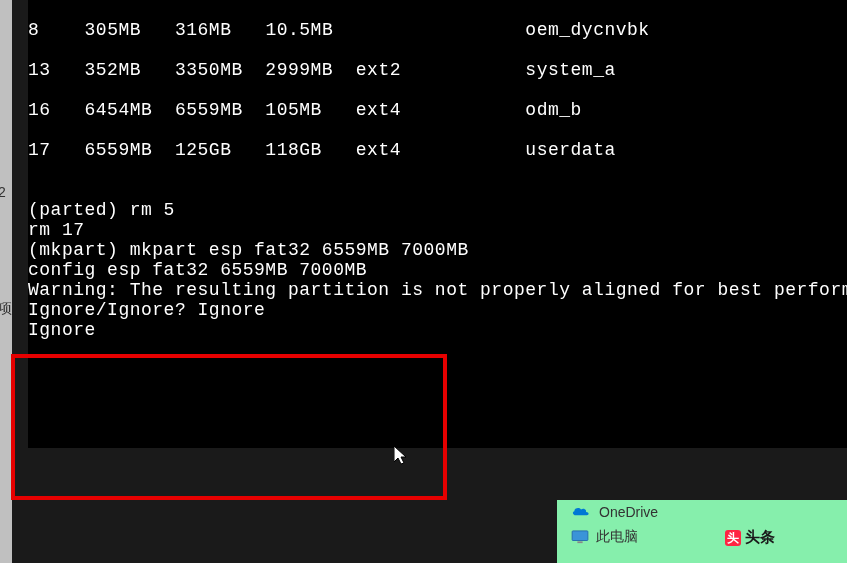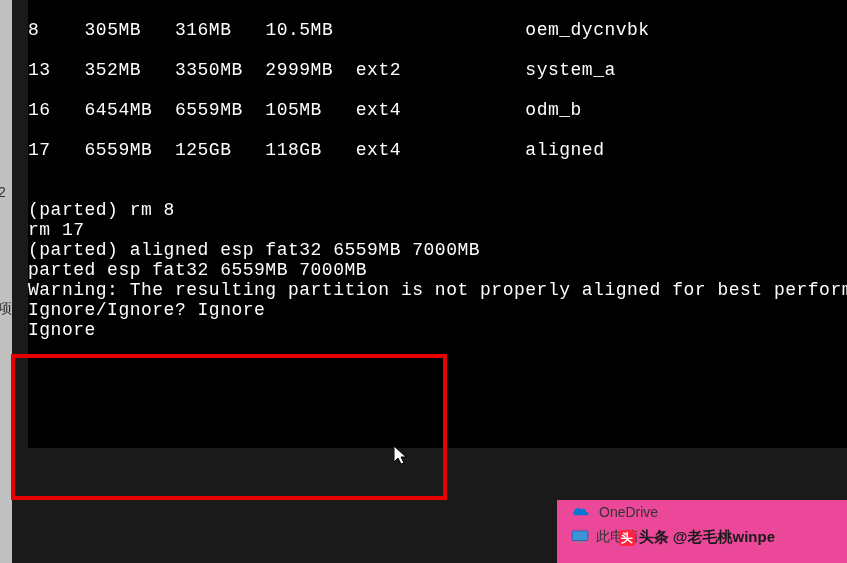--- a/index.html
+++ b/index.html
@@ -57,21 +57,21 @@
   height: 146px;
   border: 4px solid #e60000;
   pointer-events: none;
 }
 .desktop-strip {
   position: absolute;
   right: 0;
   top: 500px;
   width: 290px;
   height: 63px;
-  background: #ec4899;
+  background: #86efac;
   font-family: "Segoe UI", sans-serif;
 }
 .onedrive-item {
   display: flex;
   align-items: center;
   gap: 8px;
   padding: 4px 14px;
   color: #333;
   font-size: 14px;
 }
@@ -122,26 +122,26 @@
 
 <div class="left-margin">
   <div class="left-label2">2</div>
   <div class="left-label">项</div>
 </div>
 
 <div class="terminal">
 <span class="table-row"><span>8</span>    <span>305MB</span>   <span>316MB</span>   <span>10.5MB</span>  <span></span>               <span>oem_dycnvbk</span></span>
 <span class="table-row"><span>13</span>   <span>352MB</span>   <span>3350MB</span>  <span>2999MB</span>  <span>ext2</span>           <span>system_a</span></span>
 <span class="table-row"><span>16</span>   <span>6454MB</span>  <span>6559MB</span>  <span>105MB</span>   <span>ext4</span>           <span>odm_b</span></span>
-<span class="table-row"><span>17</span>   <span>6559MB</span>  <span>125GB</span>   <span>118GB</span>   <span>ext4</span>           <span>aligned</span></span>
+<span class="table-row"><span>17</span>   <span>6559MB</span>  <span>125GB</span>   <span>118GB</span>   <span>ext4</span>           <span>userdata</span></span>
 <span> </span>
-<span>(parted) rm 8</span>
+<span>(parted) rm 5</span>
 <span>rm 17</span>
-<span>(parted) aligned esp fat32 6559MB 7000MB</span>
-<span>parted esp fat32 6559MB 7000MB</span>
+<span>(mkpart) mkpart esp fat32 6559MB 7000MB</span>
+<span>config esp fat32 6559MB 7000MB</span>
 <span>Warning: The resulting partition is not properly aligned for best performance.</span>
 <span>Ignore/Ignore? Ignore</span>
 <span>Ignore</span>
 
 
 
 
 
 
 
@@ -165,14 +165,13 @@
       <rect x="1" y="1" width="18" height="11" rx="1" fill="#3a94d8" stroke="#2266aa"></rect>
       <rect x="7" y="13" width="6" height="2" fill="#888"></rect>
     </svg>
     <span>此电脑</span>
   </div>
 </div>
 
 <div class="watermark">
   <span class="headline-icon">头</span>
   <span>头条</span>
-  <span>@老毛桃winpe</span>
 </div>
 
 </body></html>

